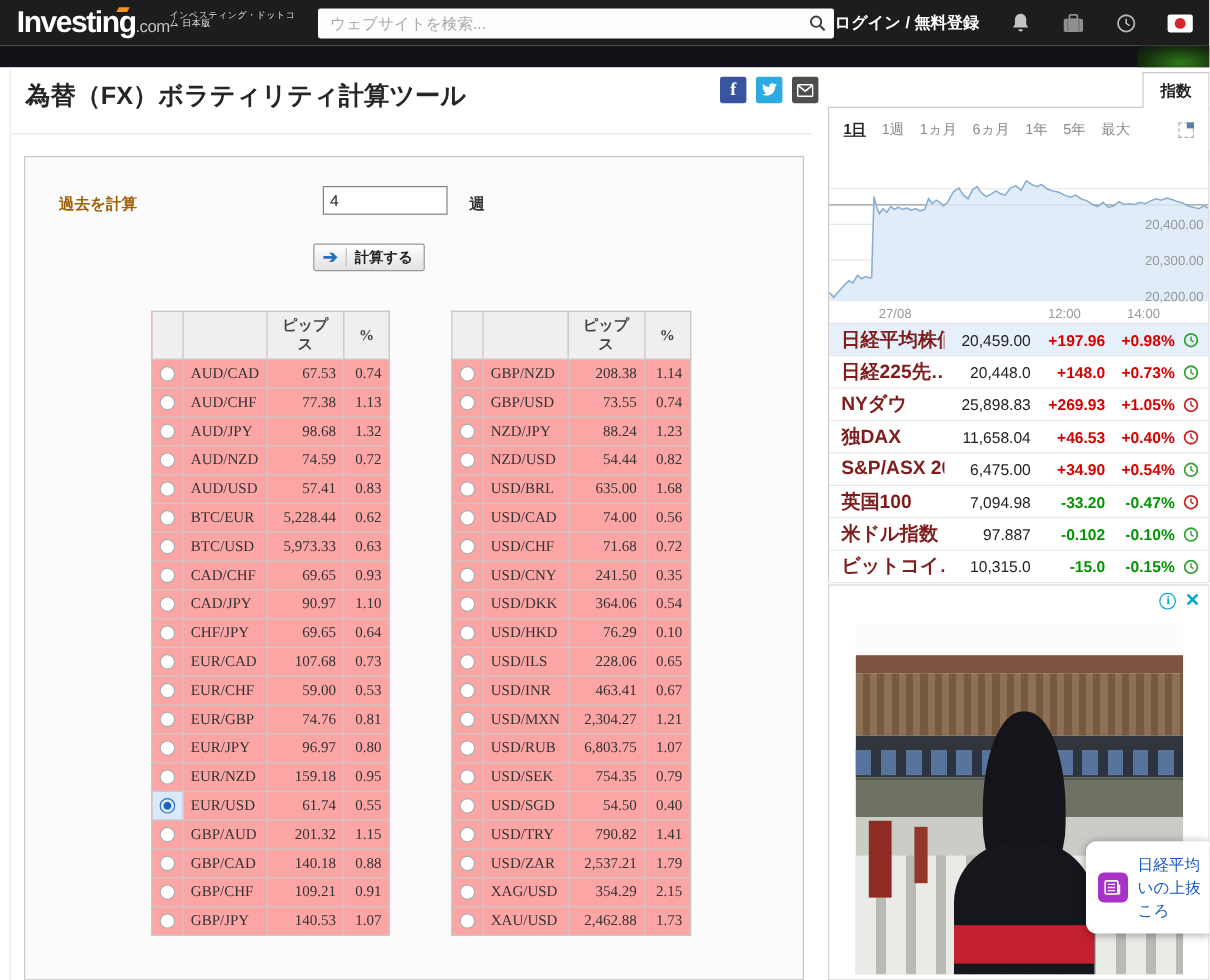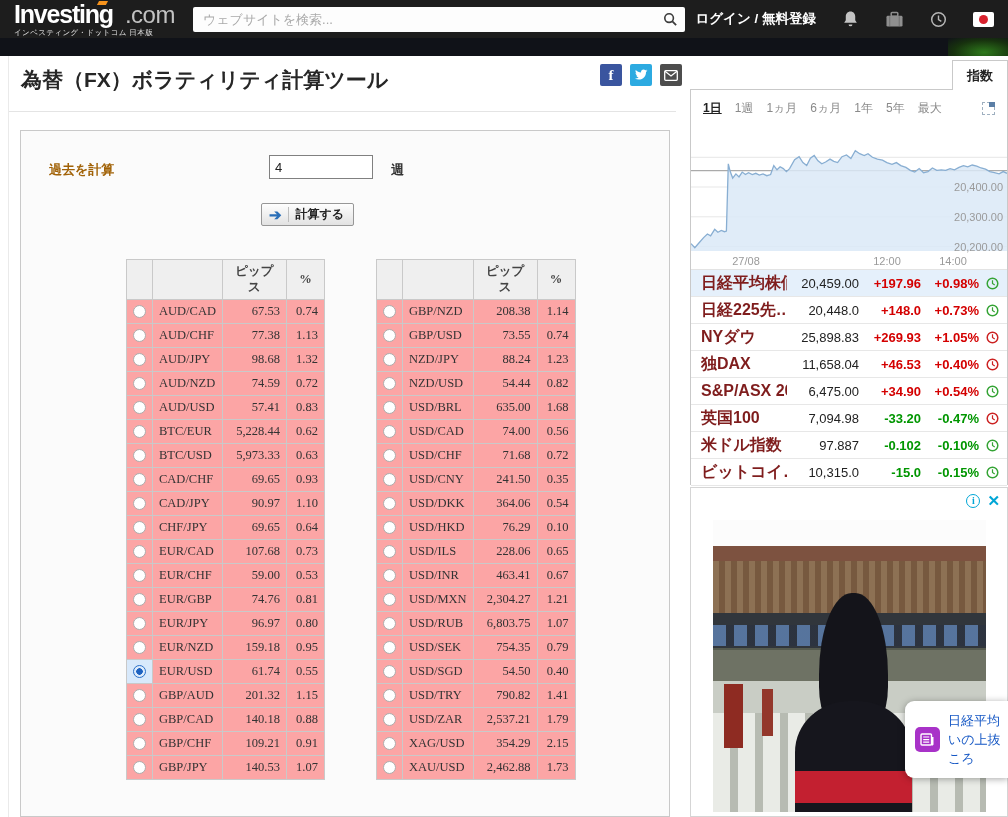--- a/index.html
+++ b/index.html
@@ -4,24 +4,24 @@
 <style>
   * { box-sizing: border-box; margin: 0; padding: 0; }
   html,body { background:#fff; }
   .page {
     position: relative; width: 1008px; height: 817px; overflow: hidden;
     background:#fff; font-family: "Liberation Sans", sans-serif; color:#333;
   }
   
   .topbar { position:absolute; left:0; top:0; width:1008px; height:38px;
     background:#1d1d1d; display:flex; align-items:center; padding:0 14px; z-index:10; }
-  .logo { position:relative; display:flex; flex-direction:column; line-height:1; margin-right:18px; }
+  .logo { position:relative; display:flex; flex-direction:row; line-height:1; margin-right:18px; }
   .logo-line { display:flex; align-items:baseline; }
   .logo-main { color:#fff; font-weight:bold; font-size:25px; letter-spacing:-1.2px; }
-  .logo-tld  { color:#c2c2c2; font-size:24px; letter-spacing:-0.5px;padding-left:12px; }
+  .logo-tld  { color:#c2c2c2; font-size:14px; letter-spacing:-0.5px; }
   .logo-accent { position:absolute; left:84px; top:-1px; width:9px; height:4px;
     background:#f6931d; transform:skewX(-28deg); }
   .logo-sub { color:#e3e3e3; font-size:7.5px; letter-spacing:0.4px; margin-top:2px; }
   .searchwrap { position:relative; width:492px; height:25px; }
   .searchwrap input { width:100%; height:100%; border:0; border-radius:2px;
     background:#fdfdfd; padding:0 30px 0 10px; font-size:13px; color:#444; outline:none; }
   .searchwrap input::placeholder { color:#a9a9a9; }
   .search-btn { position:absolute; right:4px; top:3px; width:20px; height:20px;
     display:flex; align-items:center; justify-content:center; cursor:pointer; }
   .top-right { margin-left:auto; display:flex; align-items:center; gap:26px; }

